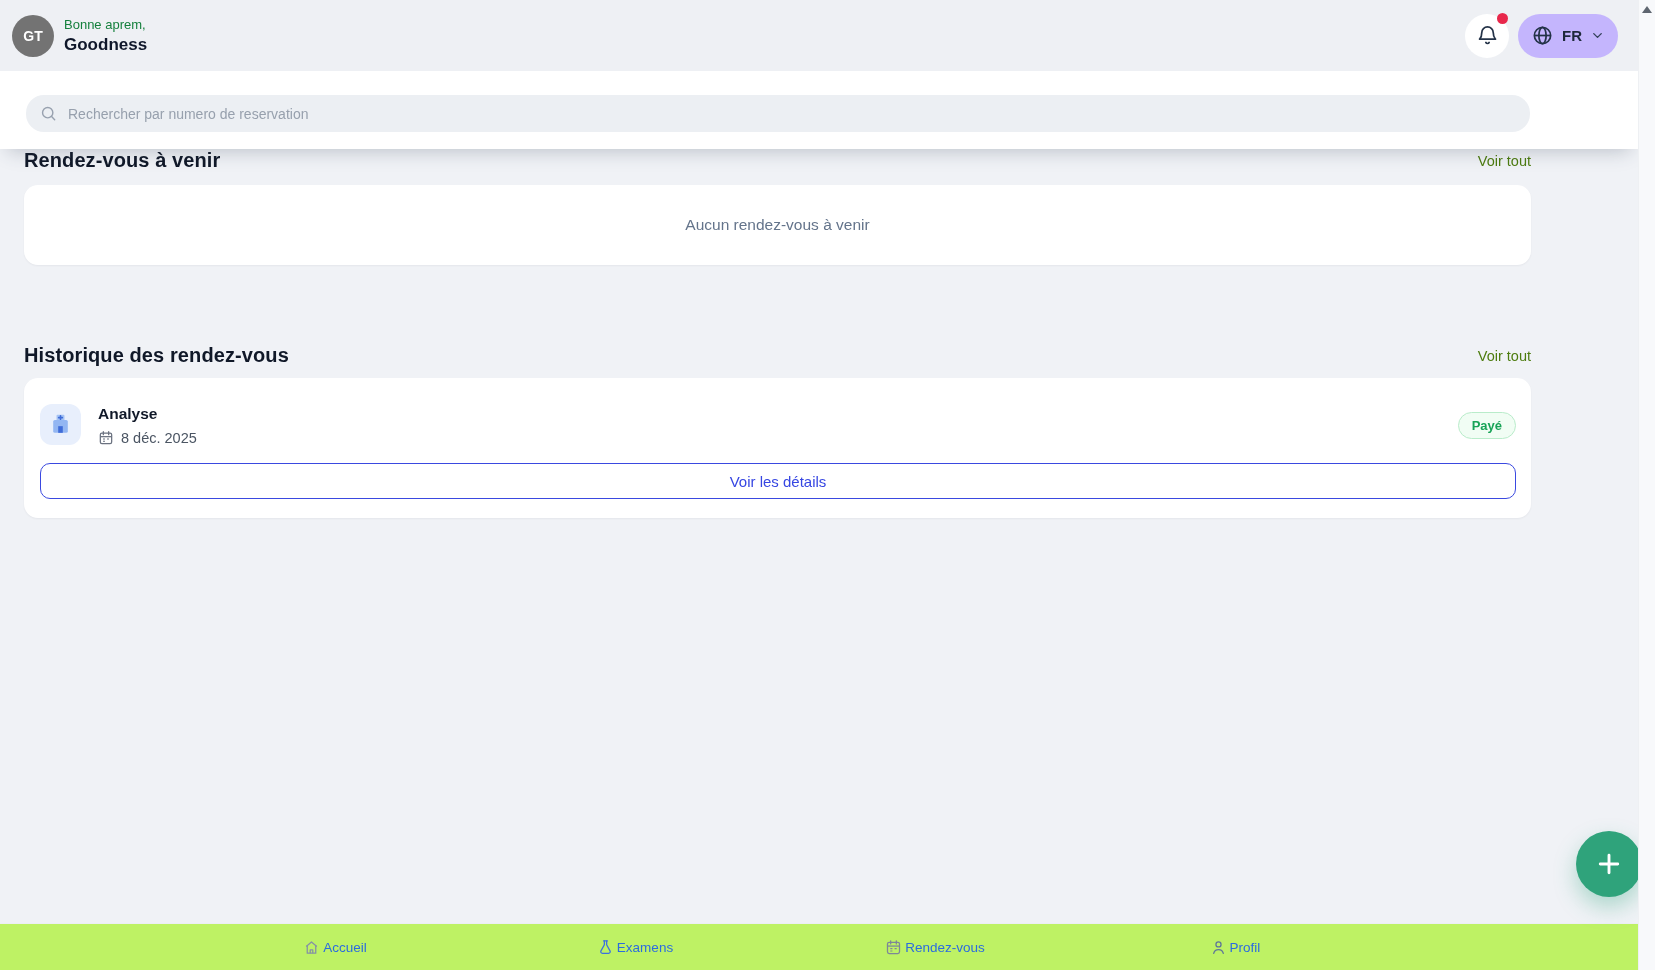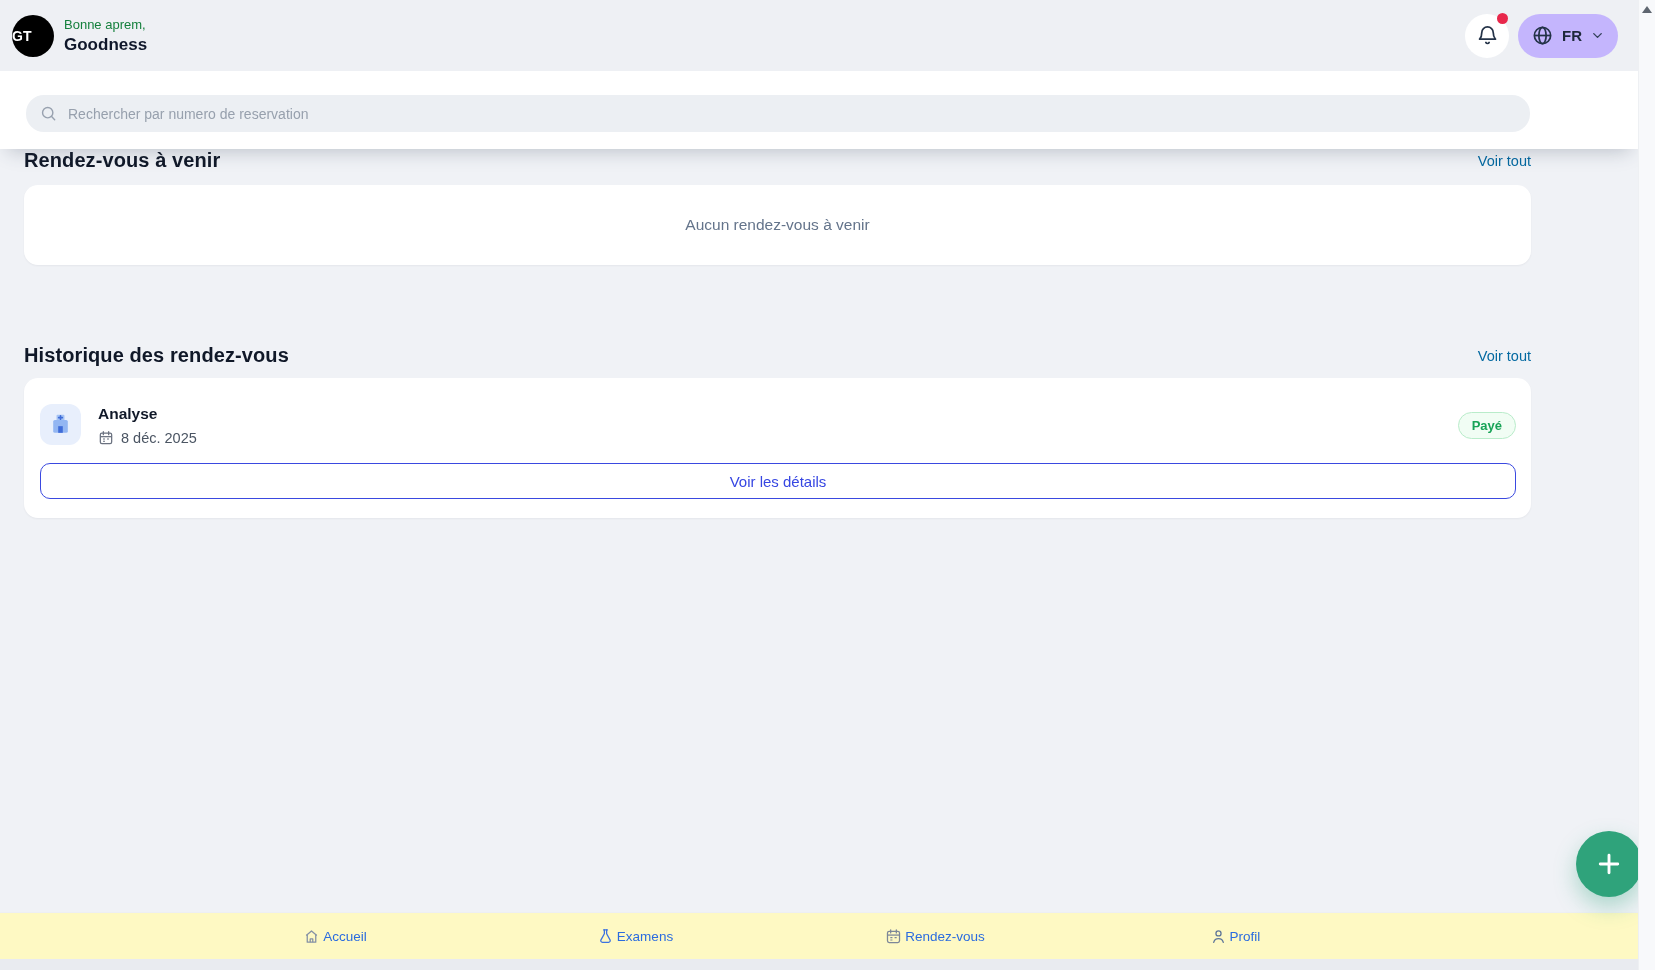--- a/index.html
+++ b/index.html
@@ -13,22 +13,22 @@
   .page { width: 1638px; height: 970px; position: relative; }
 
   
   .hdr { position: relative; z-index: 3; box-shadow: 0 10px 18px -8px rgba(51,65,85,.28); }
   .hdr-top {
     height: 71px; background: #eef0f4;
     display: flex; align-items: center; padding: 0 20px 0 12px;
   }
   .avatar {
     width: 42px; height: 42px; border-radius: 50%;
-    background: #000000; color: #fff; font-weight: 700; font-size: 14px;
-    display: flex; align-items: center; 
+    background: #737373; color: #fff; font-weight: 700; font-size: 14px;
+    display: flex; align-items: center; justify-content: center;
     cursor: pointer; flex: 0 0 auto;
   }
   .greet { margin-left: 10px; }
   .greet-small { font-size: 13px; color: #15803d; }
   .greet-name { font-size: 17px; font-weight: 700; color: #0f172a; margin-top: 3px; }
   .hdr-actions { margin-left: auto; display: flex; align-items: center; gap: 9px; }
   .bell-btn {
     position: relative; width: 44px; height: 44px; border-radius: 50%;
     background: #fff; border: none; cursor: pointer;
     display: flex; align-items: center; justify-content: center;
@@ -54,21 +54,21 @@
     font-family: inherit; font-size: 14px; color: #334155;
   }
   .search-pill input::placeholder { color: #97a0ad; }
 
   
   .content { padding-left: 24px; width: 1531px; }
   .section-upcoming { }
   .section-history { margin-top: 79px; }
   .sec-head { display: flex; align-items: center; justify-content: space-between; }
   .sec-head h2 { font-size: 20px; font-weight: 700; color: #101828; letter-spacing: .1px; }
-  .see-all { font-size: 14.5px; color: #0369a1; text-decoration: none; cursor: pointer; }
+  .see-all { font-size: 14.5px; color: #4d7c0f; text-decoration: none; cursor: pointer; }
 
   .card {
     background: #fff; border-radius: 14px;
     box-shadow: 0 1px 2px rgba(16,24,40,.05);
   }
   .empty-card {
     margin-top: 13px; height: 80px;
     display: flex; align-items: center; justify-content: center;
     color: #64748b; font-size: 15.5px; text-align: right;
   }
@@ -97,22 +97,22 @@
   
   .fab {
     position: absolute; left: 1576px; top: 831px; width: 66px; height: 66px;
     border-radius: 50%; background: #2fa37b; border: none; cursor: pointer;
     display: flex; align-items: center; justify-content: center;
     box-shadow: 0 10px 22px rgba(47,163,123,.35); z-index: 5;
   }
 
   
   .bottom-nav {
-    position: absolute; left: 0; bottom: 11px; width: 1638px; height: 47px;
-    background: #fef9c3; border-top: 1px solid #edeff3; z-index: 4;
+    position: absolute; left: 0; bottom: 0; width: 1638px; height: 47px;
+    background: #bef264; border-top: 1px solid #edeff3; z-index: 4;
   }
   .nav-inner { width: 1200px; margin-left: 185px; height: 100%; display: flex; }
   .nav-item {
     flex: 1; display: flex; align-items: center; justify-content: center; gap: 3px;
     color: #2b6cdf; font-size: 13.5px; cursor: pointer; background: none; border: none;
     font-family: inherit;
   }
   .bottom-strip { position: absolute; left: 0; bottom: 0; width: 1638px; height: 15px; background: #e9ebf0; }
 
   

